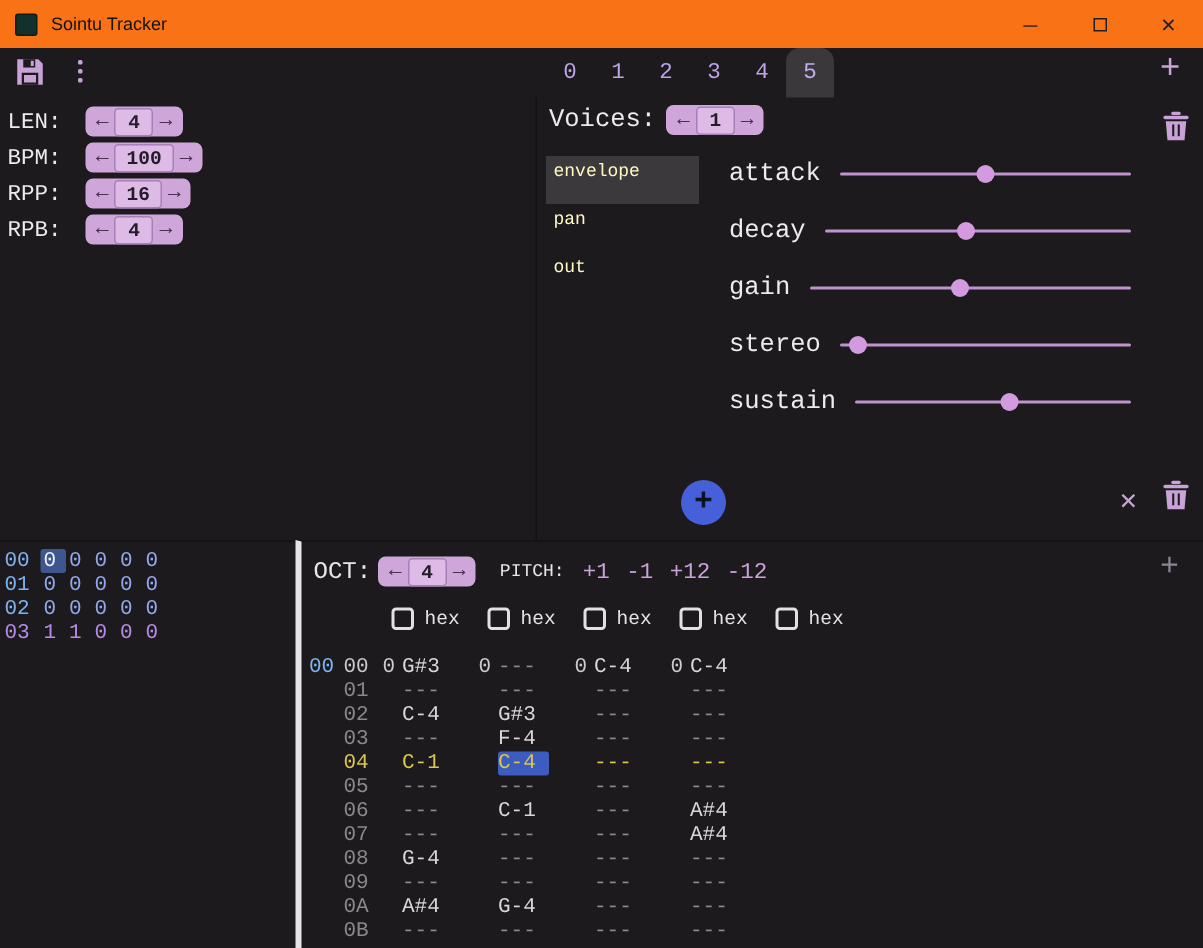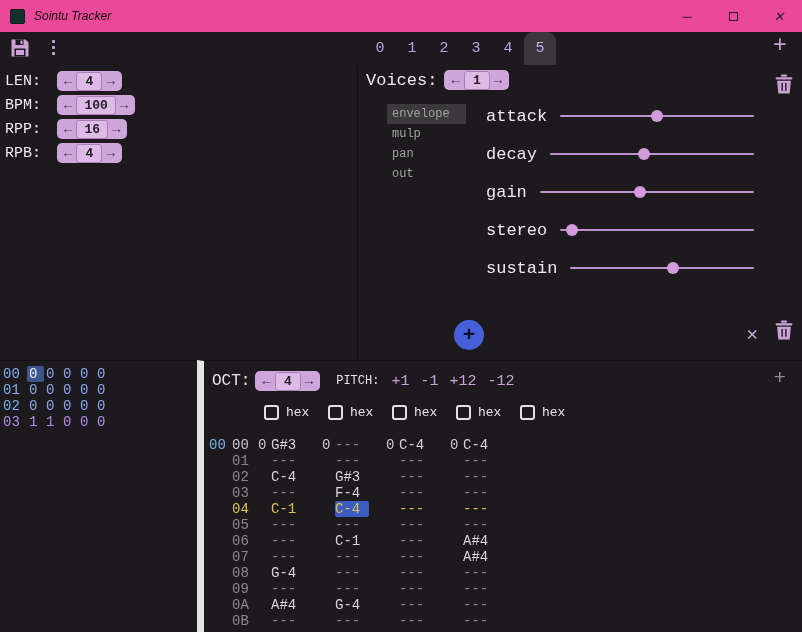--- a/index.html
+++ b/index.html
@@ -1,21 +1,21 @@
 <!DOCTYPE html>
 <html><head>
 <meta charset="utf-8">
 <title>Sointu Tracker</title>
 <style>
   *{margin:0;padding:0;box-sizing:border-box;}
   html,body{width:802px;height:632px;}
   body{background:#1d1a1d;font-family:"Liberation Mono","DejaVu Sans Mono",monospace;overflow:hidden;position:relative;color:#e8e6e8;}
 
   
-  .titlebar{position:absolute;top:0;left:0;width:802px;height:32px;background:#ec4899;display:flex;align-items:center;font-style:italic;}
+  .titlebar{position:absolute;top:0;left:0;width:802px;height:32px;background:#f97316;display:flex;align-items:center;}
   .app-icon{width:15px;height:15px;margin:0 9px 0 10px;background:#12302c;border:1px solid #0a1f1c;border-radius:2px;}
   .tb-title{font-family:"Liberation Sans","DejaVu Sans",sans-serif;font-size:12px;color:#121212;}
   .win-controls{margin-left:auto;display:flex;height:100%;}
   .win-btn{width:46px;height:100%;display:flex;align-items:center;justify-content:center;color:#1f1f1f;font-size:13px;font-family:"Liberation Sans",sans-serif;}
   .max-box{width:9px;height:9px;border:1px solid #1f1f1f;display:inline-block;}
 
   
   .toolbar{position:absolute;top:32px;left:0;width:802px;height:33px;}
   .icon-btn{background:none;border:none;cursor:pointer;}
   .save-btn{position:absolute;left:10px;top:6px;width:20px;height:20px;}
@@ -33,21 +33,21 @@
   .stepper{display:inline-flex;align-items:center;background:#cfa6da;border-radius:5px;height:20px;padding:0 3px;}
   .st-btn{border:none;background:transparent;color:#4a3154;font-family:inherit;font-size:14px;font-weight:bold;line-height:1;padding:0 4px;cursor:pointer;}
   .st-val{background:#ddbbe6;color:#241c28;font-size:13px;font-weight:bold;border-radius:3px;padding:1px 7px;min-width:26px;text-align:center;border:1px solid #a87fb8;}
 
   
   .instrument{position:absolute;left:357px;top:65px;width:445px;height:295px;border-left:1px solid #131013;}
   .inst-header{position:absolute;left:8px;top:5px;display:flex;align-items:center;}
   .voices-label{font-size:17px;margin-right:7px;color:#eceaec;}
   .inst-trash{position:absolute;right:9px;top:9px;width:18px;height:20px;}
   .unit-list{position:absolute;left:6px;top:39px;width:102px;}
-  .unit{height:20px;line-height:20px;font-size:12px;padding-left:5px;color:#a3a3a3;cursor:pointer;margin-left:23px;}
+  .unit{height:32px;line-height:20px;font-size:12px;padding-left:5px;color:#fef9c3;cursor:pointer;}
   .unit.selected{background:#3b393b;}
   .param-sliders{position:absolute;left:128px;top:32px;width:268px;}
   .slider-row{height:38px;display:flex;align-items:center;}
   .slider-label{font-size:17px;margin-right:13px;color:#eceaec;white-space:nowrap;}
   .slider-track{flex:1;height:2px;background:#bf93cf;position:relative;border-radius:1px;cursor:pointer;}
   .slider-knob{position:absolute;top:-5px;width:12px;height:12px;border-radius:50%;background:#d49ae0;transform:translateX(-50%);}
   .fab{position:absolute;left:96px;top:255px;width:30px;height:30px;border-radius:50%;background:#4560d8;color:#0c1126;font-size:21px;font-weight:bold;display:flex;align-items:center;justify-content:center;border:none;font-family:inherit;cursor:pointer;}
   .inst-clear{position:absolute;right:44px;top:257px;font-size:19px;color:#c9a2d8;background:none;border:none;font-family:inherit;cursor:pointer;}
   .inst-trash2{position:absolute;right:9px;top:255px;width:18px;height:20px;}
 
@@ -56,21 +56,21 @@
   .order-row{display:flex;height:16px;align-items:center;font-size:14px;}
   .order-label{width:24px;}
   .tone-blue .order-label{color:#7cb3f0;}
   .tone-blue .order-val{color:#8fa8ef;}
   .tone-purple .order-label{color:#b48ce8;}
   .tone-purple .order-val{color:#b48ce8;}
   .order-val{width:17px;padding-left:2px;cursor:pointer;}
   .order-val.cursor{background:#3d568d;color:#eef0f8;border-radius:2px;}
 
   
-  .pattern-pane{position:absolute;left:197px;top:360px;width:605px;height:272px;border-top:1px solid #111;border-left:7px solid #e5e5e5;}
+  .pattern-pane{position:absolute;left:197px;top:360px;width:605px;height:272px;border-top:1px solid #111;border-left:4px solid #e5e5e5;}
   .pat-controls{position:absolute;left:8px;top:8px;display:flex;align-items:center;height:24px;}
   .oct-label{font-size:16px;margin-right:5px;}
   .pitch-label{font-size:12px;margin-left:16px;margin-right:12px;}
   .pitch-btn{font-size:15px;color:#c9a2d8;margin-right:11px;cursor:pointer;}
   .pat-plus{position:absolute;right:16px;top:6px;font-size:21px;color:#8d8592;background:none;border:none;font-family:inherit;}
   .hex-row{position:absolute;left:0;top:44px;height:22px;width:100%;}
   .hex-group{position:absolute;top:0;display:flex;align-items:center;}
   .hex-box{width:15px;height:15px;border:2px solid #e2e0e2;border-radius:3px;background:transparent;display:inline-block;cursor:pointer;}
   .hex-label{font-size:13px;margin-left:7px;color:#e6e4e6;}
   .pattern-grid{position:absolute;left:0;top:76px;}
@@ -177,21 +177,20 @@
       <rect x="0.5" y="3" width="16" height="2.2" rx="1.1" fill="#c9a2d8"></rect>
       <rect x="5.5" y="0.5" width="6" height="2" rx="1" fill="#c9a2d8"></rect>
       <path d="M2 6.5 L15 6.5 L13.9 18.5 L3.1 18.5 Z" fill="#c9a2d8"></path>
       <rect x="6.1" y="8.5" width="1.3" height="7.5" fill="#1d1a1d"></rect>
       <rect x="9.6" y="8.5" width="1.3" height="7.5" fill="#1d1a1d"></rect>
     </svg>
   </button>
 
   <div class="unit-list">
       <div class="unit selected">envelope</div>
-      <div class="unit">mulp</div>
       <div class="unit">pan</div>
       <div class="unit">out</div>
     </div>
   <div class="param-sliders">
       <div class="slider-row">
         <span class="slider-label">attack</span>
         <div class="slider-track">
           <div class="slider-knob" style="left: 50%;"></div>
         </div>
       </div>

